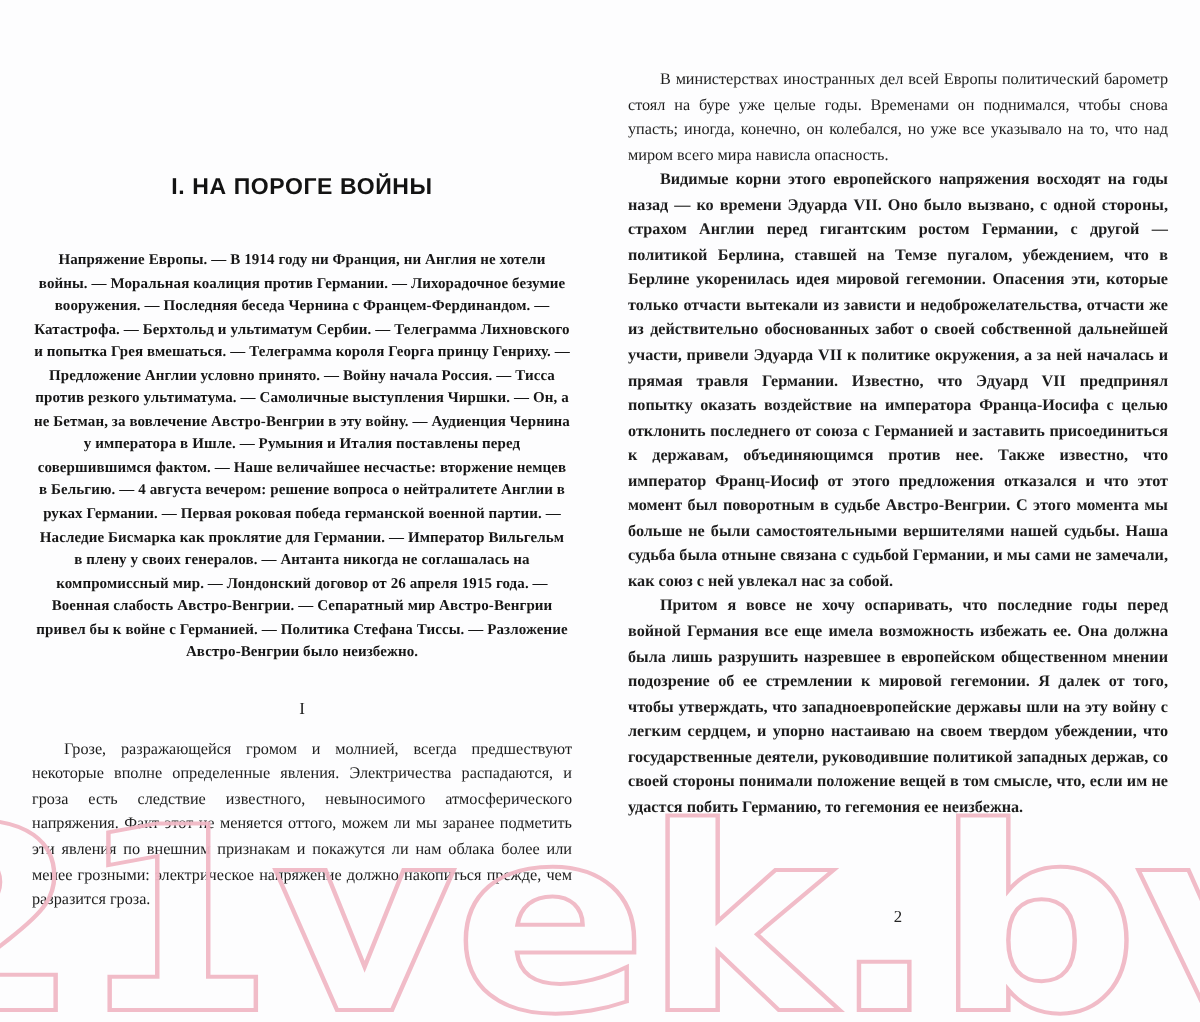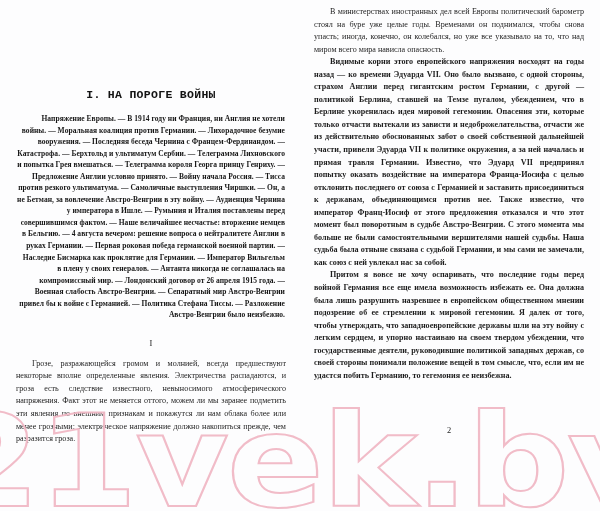--- a/index.html
+++ b/index.html
@@ -60,38 +60,38 @@
   .page.left  { left: 0;     width: 300px; padding: 0 14px 0 16px; }
   .page.right { left: 300px; width: 300px; padding: 0 16px 0 14px; }
 
   .page-inner {
     position: relative;
     height: 100%;
   }
 
   
   .chapter-title {
-    font-family: Liberation Mono, monospace;
+    font-family: Liberation Sans, sans-serif;
     font-weight: 700;
     font-size: 11.5px;
     letter-spacing: 0.3px;
     text-align: center;
     color: #131313;
     margin-top: 88px;
     margin-bottom: 12px;
   }
 
   
   .synopsis {
-    margin-top: 12px;
+    margin-top: 24px;
     font-family: "Liberation Serif", "DejaVu Serif", serif;
     font-weight: 700;
     font-size: 7.5px;
     line-height: 11.55px;
-    text-align: right;
+    text-align: center;
     color: #161616;
     letter-spacing: 0.05px;
     padding: 0 1px;
   }
 
   
   .section-number {
     text-align: center;
     font-size: 8.5px;
     color: #222;
@@ -106,21 +106,21 @@
     font-size: 8.1px;
     line-height: 12.55px;
     text-align: justify;
     text-indent: 16px;
     color: #1d1d1d;
     font-family: "Liberation Serif", "DejaVu Serif", serif;
     hyphens: manual;
   }
   .body-text p + p { margin-top: 0px; font-weight: bold; }
 
-  .page.right .body-text { padding-top: 6px; }
+  .page.right .body-text { padding-top: 6px; margin-top: 28px; }
 
   
   .folio {
     position: absolute;
     left: 0;
     right: 0;
     bottom: 76px;
     text-align: center;
     font-size: 8.4px;
     color: #242424;

